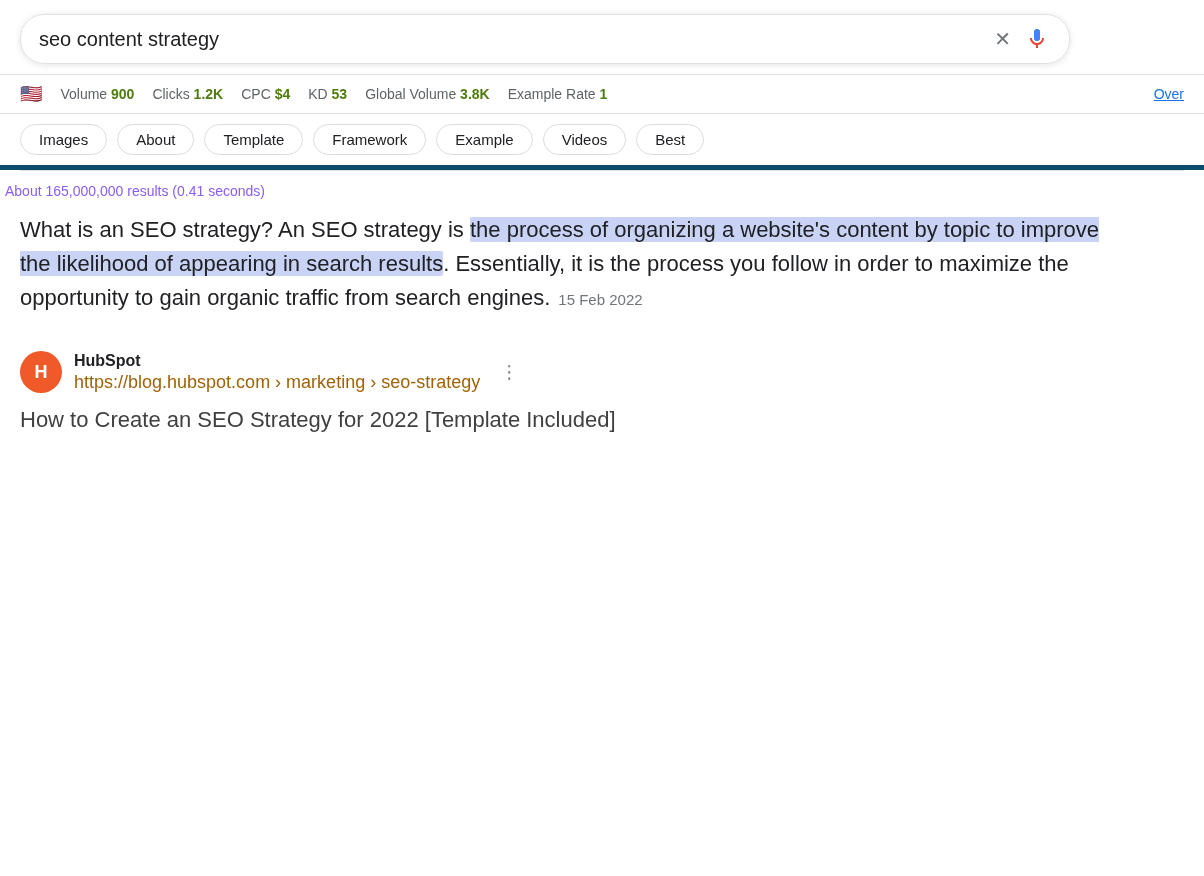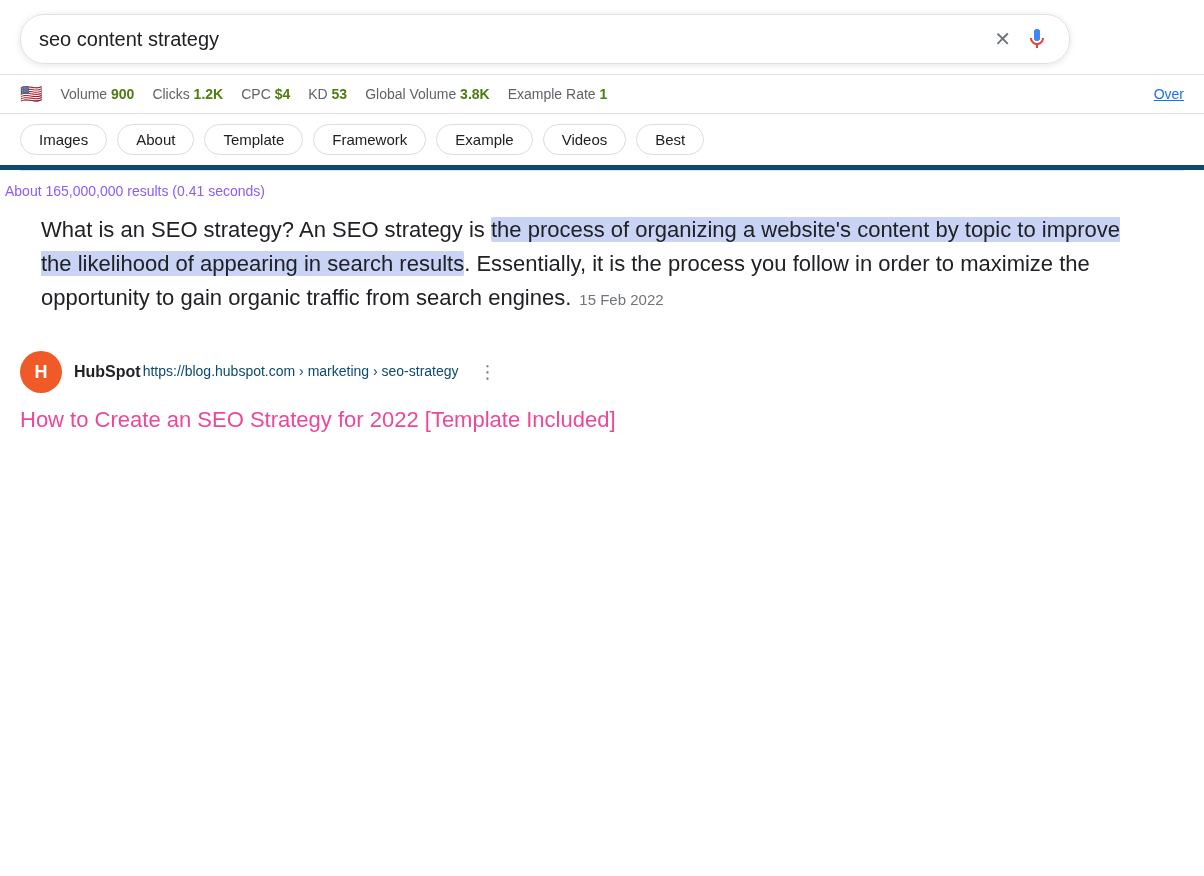--- a/index.html
+++ b/index.html
@@ -109,21 +109,20 @@
 
     
     .featured-snippet {
       padding: 10px 20px 20px 20px;
       max-width: 1150px;
     }
     .snippet-text {
       font-size: 22px;
       line-height: 1.55;
       color: #202124;
-      margin-left: 21px;
     }
     .snippet-text .highlight {
       background-color: #c8d3f5;
       border-radius: 2px;
     }
     .snippet-date {
       font-size: 15px;
       color: #70757a;
       margin-left: 8px;
     }
@@ -143,43 +142,44 @@
       display: flex;
       align-items: center;
       justify-content: center;
       flex-shrink: 0;
       font-weight: bold;
       color: white;
       font-size: 18px;
     }
     .source-info {
       display: flex;
+      flex-direction: column;
       gap: 2px;
     }
     .source-name {
       font-size: 16px;
       font-weight: 600;
       color: #202124;
     }
     .source-url {
-      font-size: 14px;
-      color: #0c4a6e;
+      font-size: 18px;
+      color: #a16207;
     }
     .source-dots {
       margin-left: 8px;
       color: #70757a;
       cursor: pointer;
       font-size: 18px;
     }
 
     
     .result-link {
       padding: 4px 20px 0 20px;
       font-size: 22px;
-      color: #ec4899;
+      color: #404040;
       text-decoration: none;
       cursor: pointer;
       display: block;
       line-height: 1.4;
     }
 
     .divider {
       height: 1px;
       background: #e0e0e0;
       margin: 0 20px;

